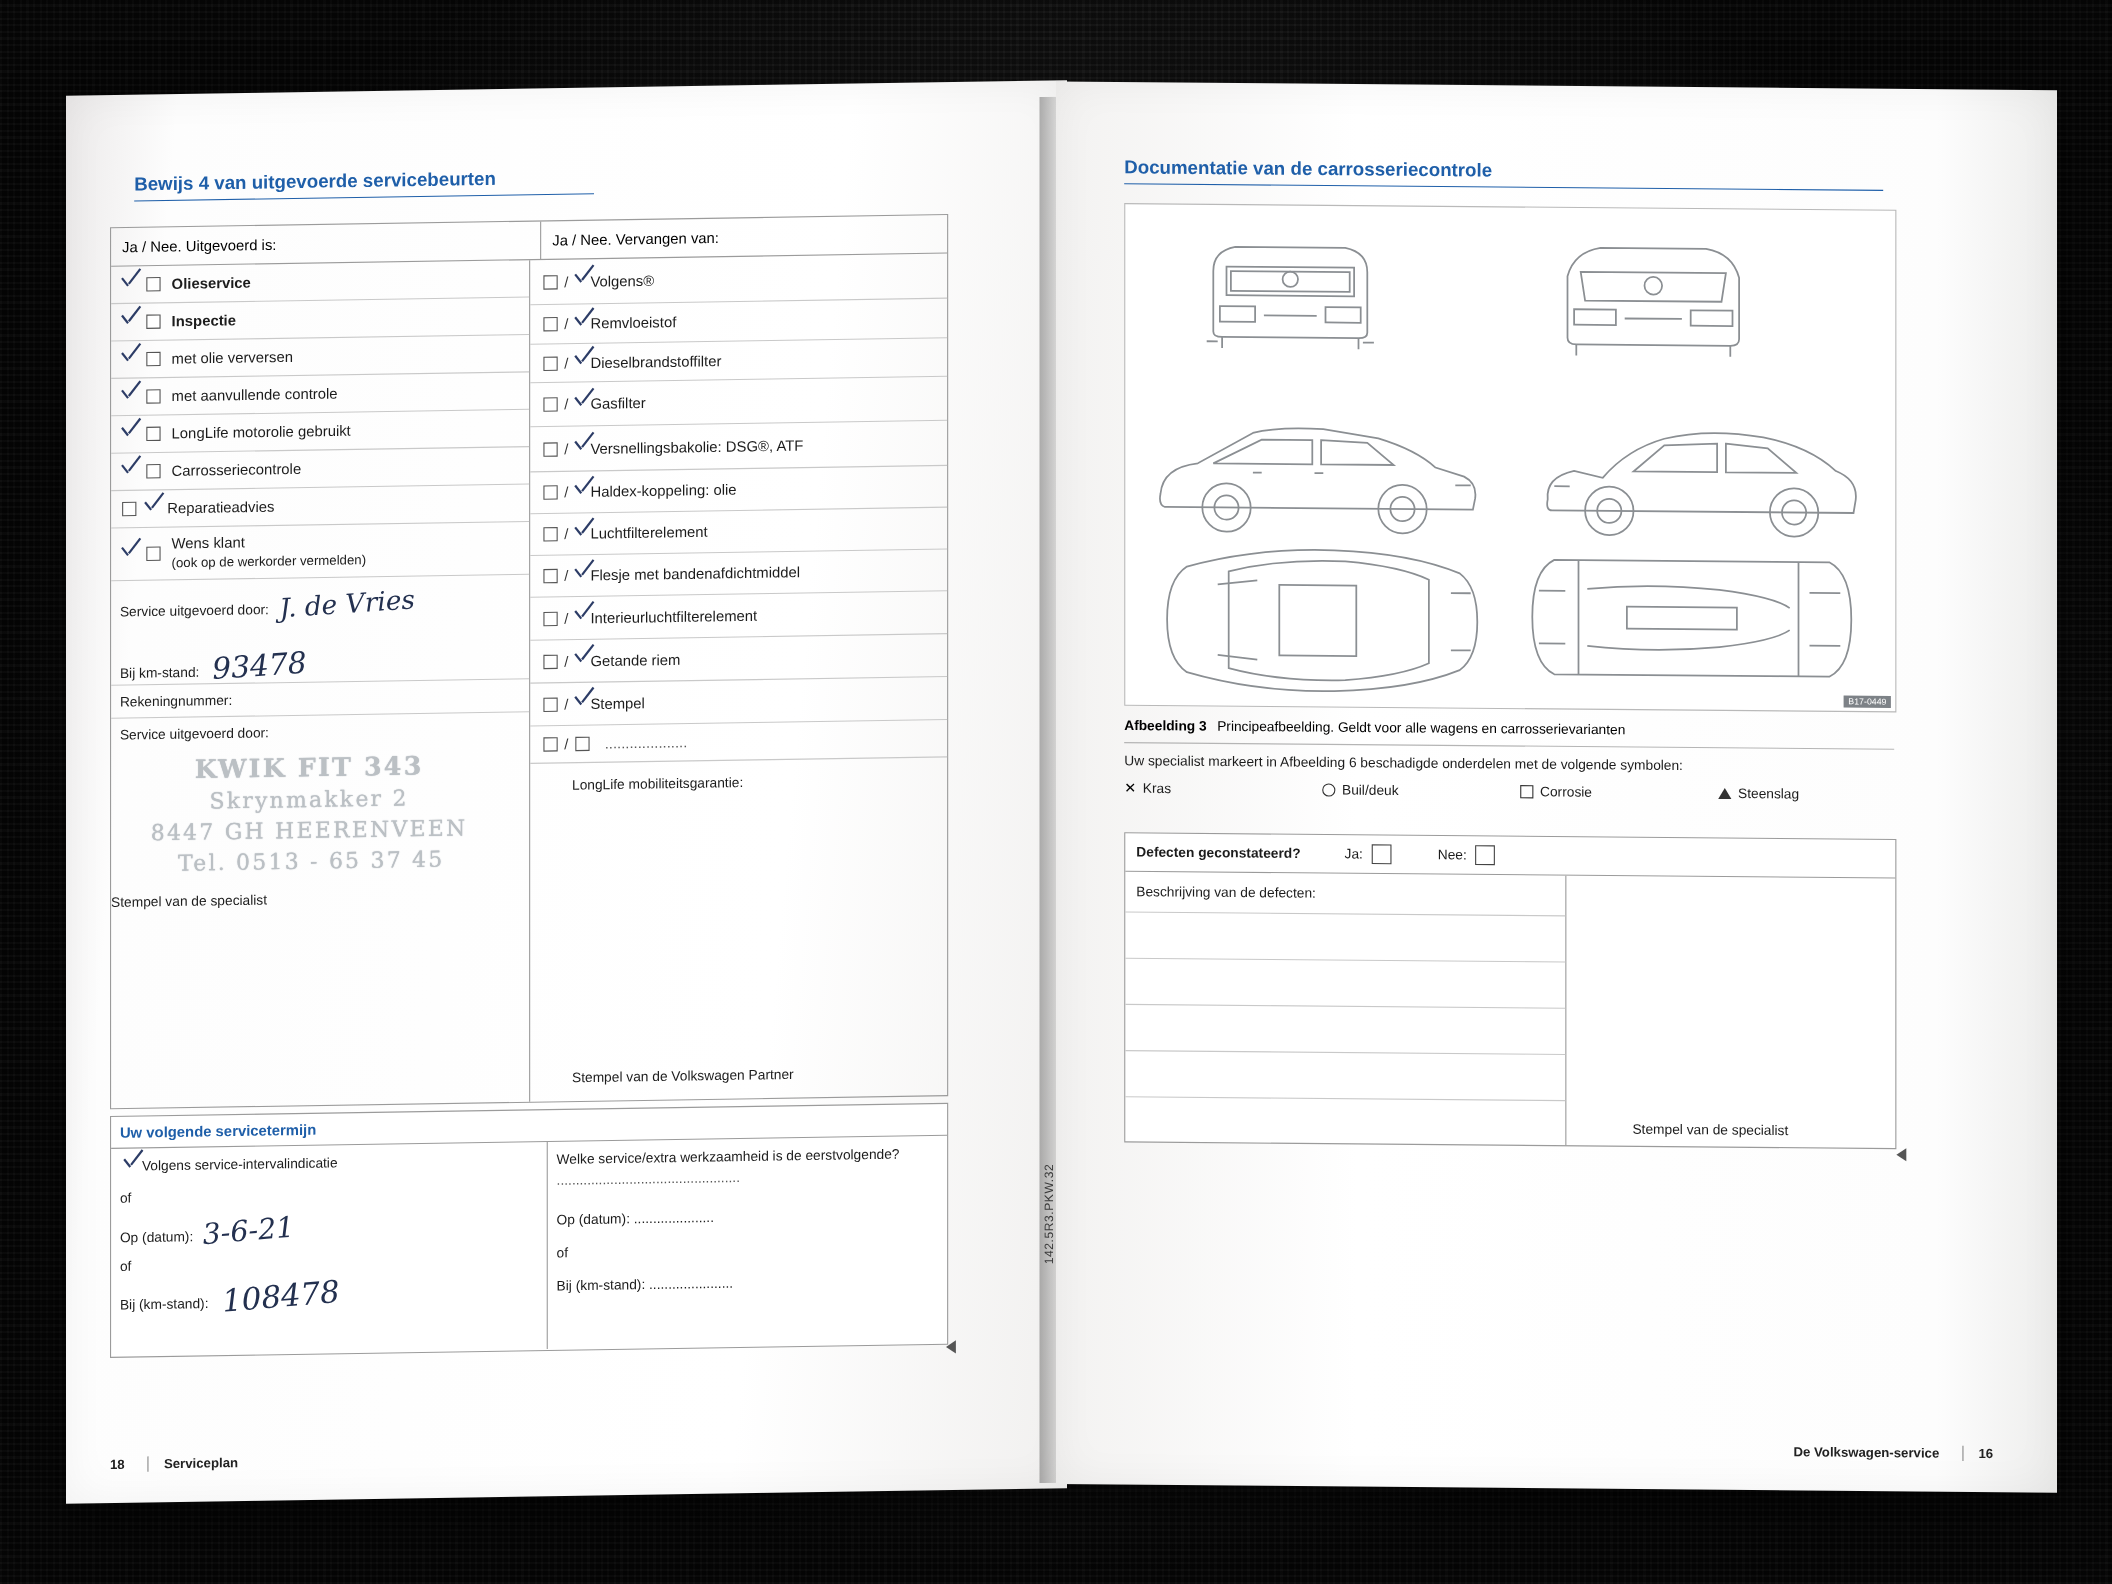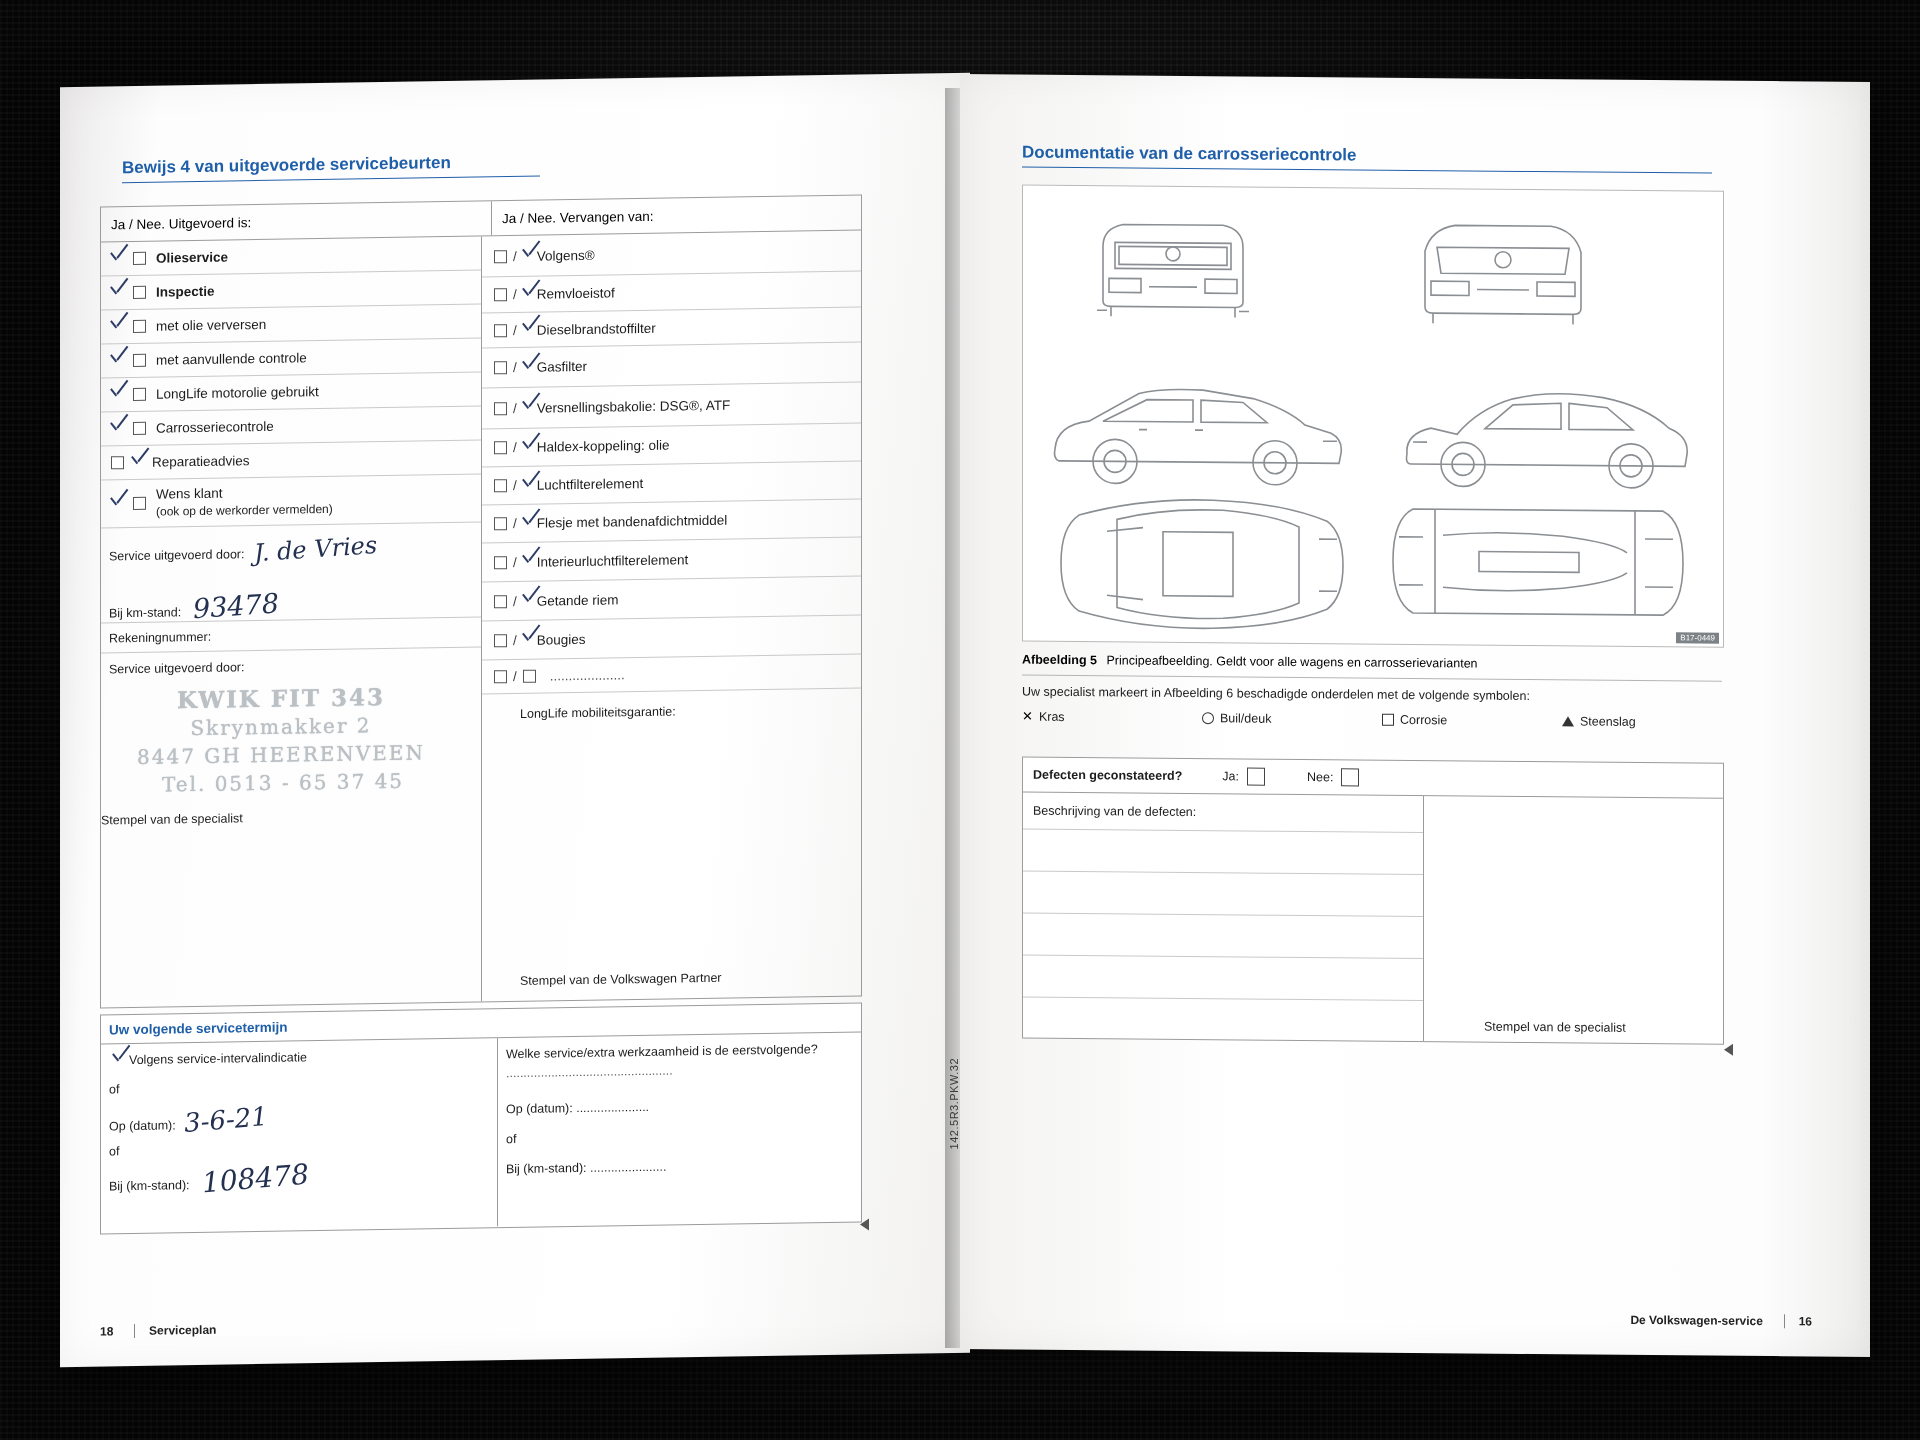--- a/index.html
+++ b/index.html
@@ -264,21 +264,21 @@
               <div class="cellrow" style="height:39px;padding-left:8px;">
                 <span class="box"></span>
                   <span class="slash">/</span>
                   <span class="tick"></span>
                 <span style="margin-left:-4px;">Getande riem</span>
               </div>
               <div class="cellrow" style="height:39px;padding-left:8px;">
                 <span class="box"></span>
                   <span class="slash">/</span>
                   <span class="tick"></span>
-                <span style="margin-left:-4px;">Bougies</span>
+                <span style="margin-left:-4px;">Stempel</span>
               </div>
               <div class="cellrow" style="height:34px;padding-left:8px;">
                 <span class="box"></span>
                   <span class="slash">/</span>
                   <span class="box"></span>
                 <span style="margin-left:10px;color:#555;">....................</span>
               </div>
 
               <div style="height:40px;padding-left:38px;display:flex;align-items:center;">
                 <span class="smalltxt">LongLife mobiliteitsgarantie:</span>
@@ -404,21 +404,21 @@
                 <path d="M60,98 Q120,104 180,98 Q230,92 244,82"></path>
                 <path d="M96,62 L196,62 L196,82 L96,82 Z"></path>
                 <path d="M16,48 L40,48 M16,96 L40,96 M262,48 L290,48 M262,96 L290,96"></path>
               </g>
             </g>
           </svg>
           <div style="position:absolute;right:4px;bottom:3px;font-size:8px;background:#7d8287;color:#fff;padding:1px 4px;">B17-0449</div>
         </div>
 
         <div style="position:absolute;left:62px;top:578px;font-size:12.5px;">
-          <span style="font-weight:bold;">Afbeelding 5</span>
+          <span style="font-weight:bold;">Afbeelding 3</span>
           <span style="margin-left:6px;">Principeafbeelding. Geldt voor alle wagens en carrosserievarianten</span>
         </div>
         <div style="position:absolute;left:62px;top:600px;width:700px;border-top:1px solid #b5b5b5;"></div>
 
         <div class="smalltxt" style="position:absolute;left:62px;top:610px;width:700px;">Uw specialist markeert in Afbeelding 6 beschadigde onderdelen met de volgende symbolen:</div>
 
         <div style="position:absolute;left:62px;top:634px;width:700px;display:flex;">
           <div style="width:180px;display:flex;align-items:center;">
             <span style="font-size:13px;margin-right:6px;">✕</span>
             <span class="smalltxt">Kras</span>

